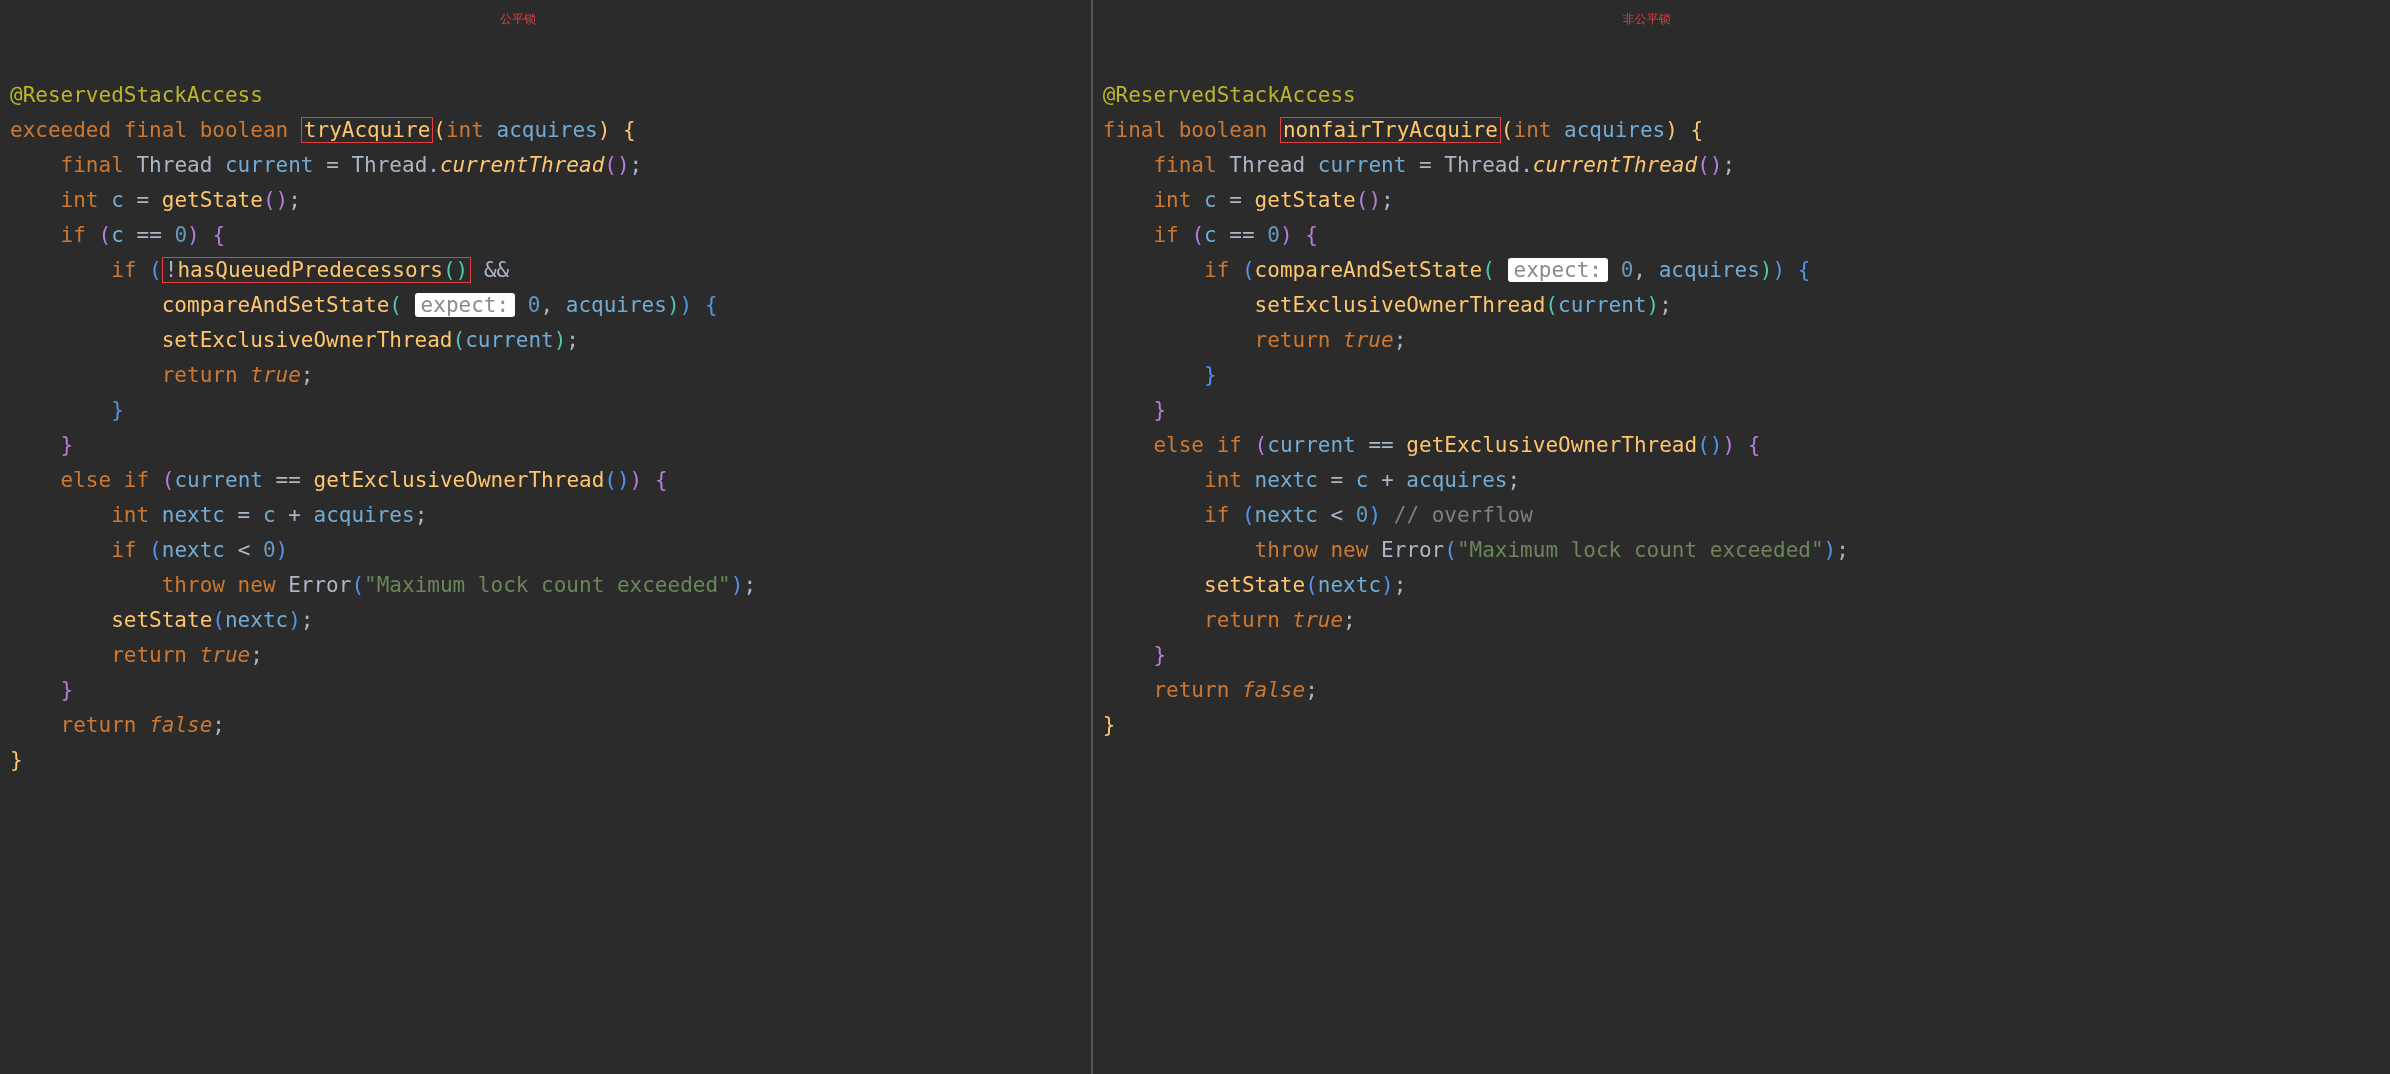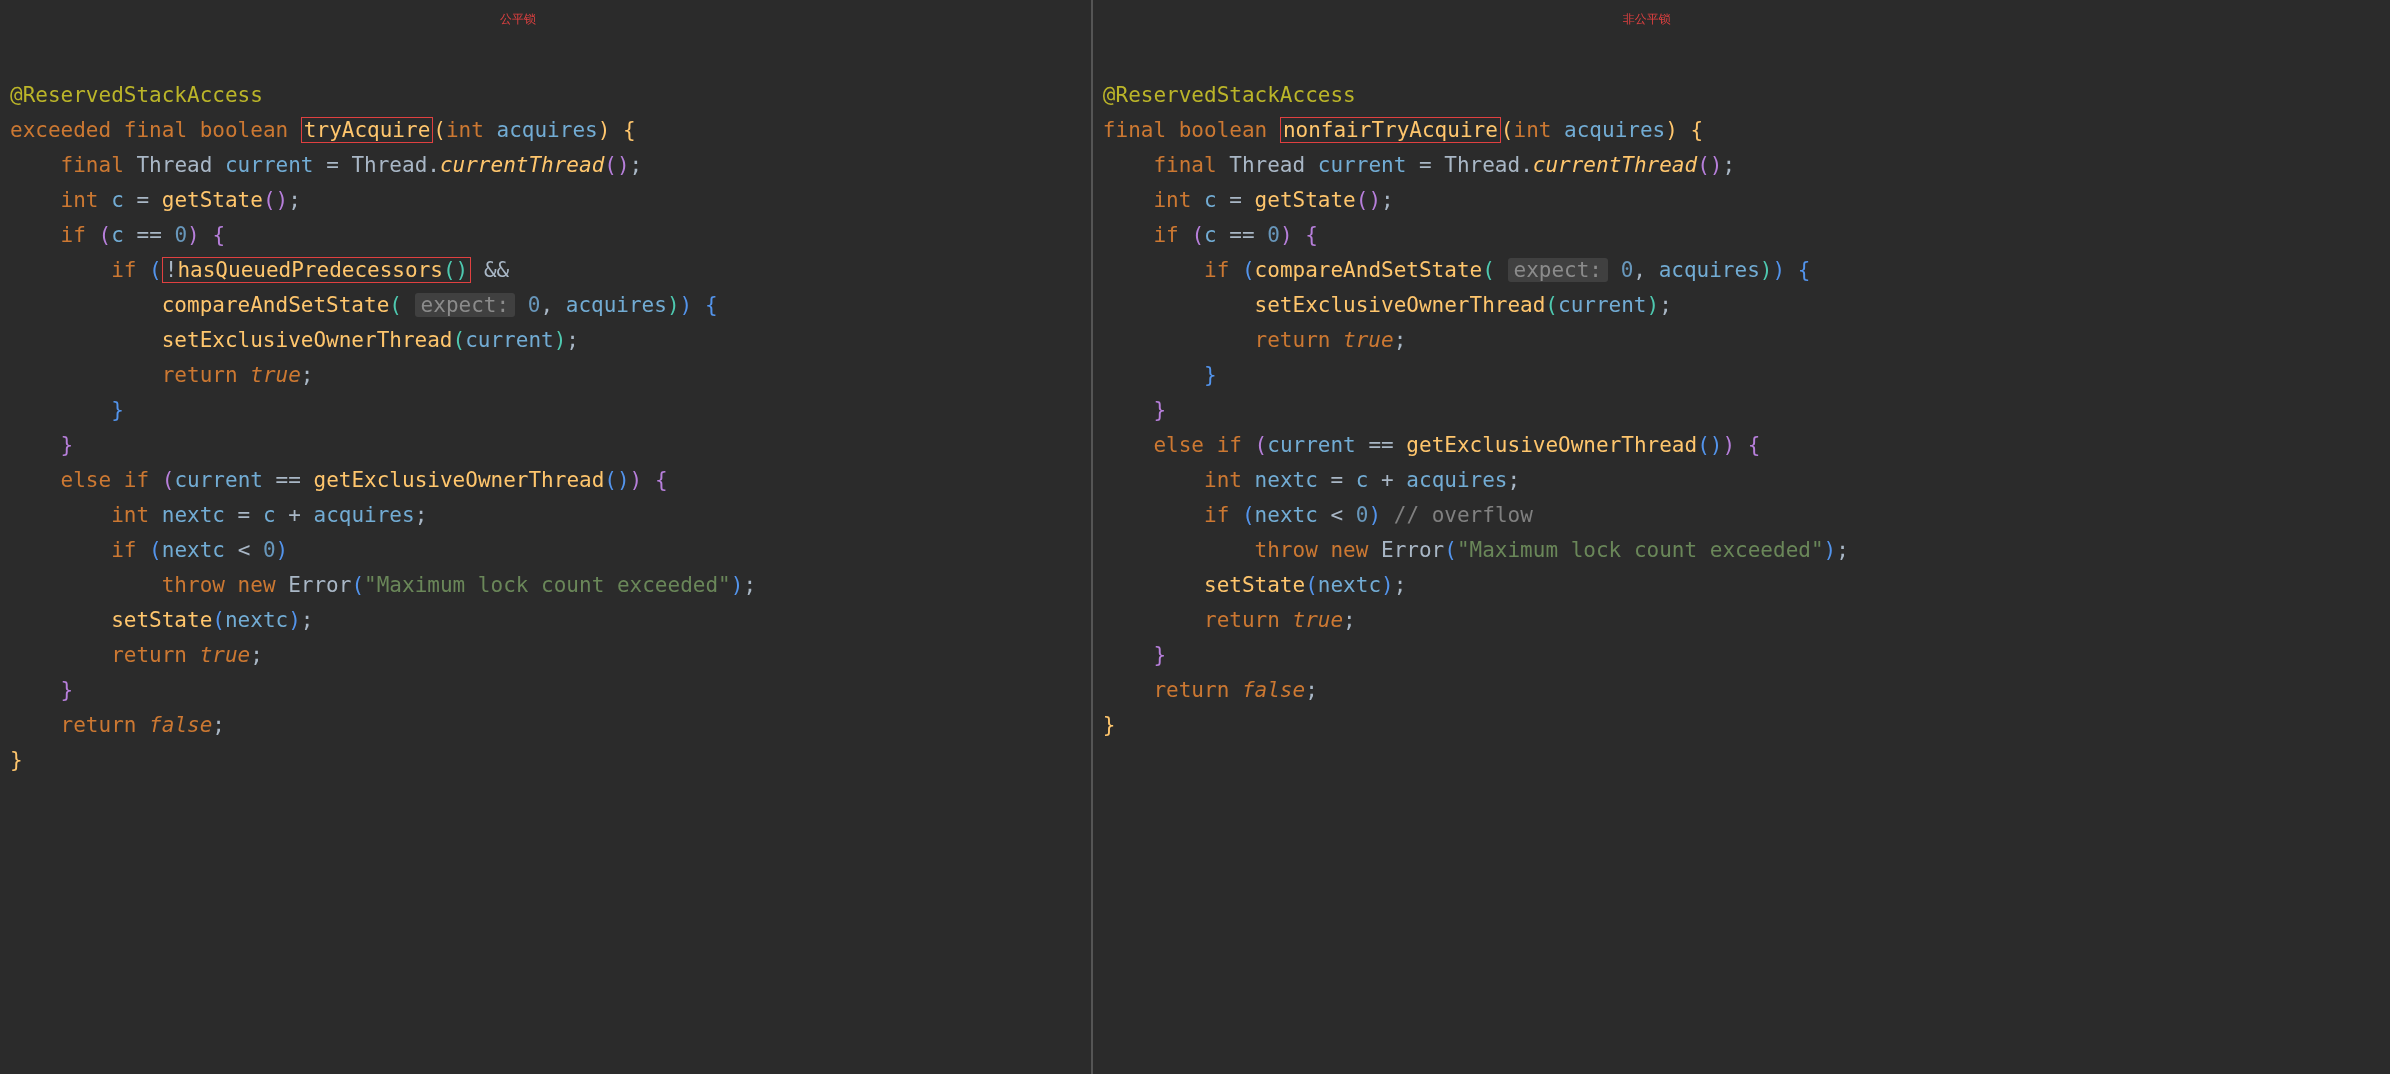--- a/index.html
+++ b/index.html
@@ -26,21 +26,21 @@
     padding: 0 2px;
   }
   .redlabel {
     position: absolute;
     color: #e04040;
     font-size: 12px;
     font-family: "PingFang SC", "Microsoft YaHei", sans-serif;
     font-weight: 500;
   }
   .hintbox {
-    background: #404040;
+    background: #ffffff;
     border-radius: 3px;
     padding: 0 6px;
     color: #8b8b8b;
     font-style: normal;
   }
   
   .anno   { color: #bbb529; }  
   .kw     { color: #cc7832; }  
   .type   { color: #a9b7c6; }  
   .method { color: #ffc66d; text-align: center; }  

